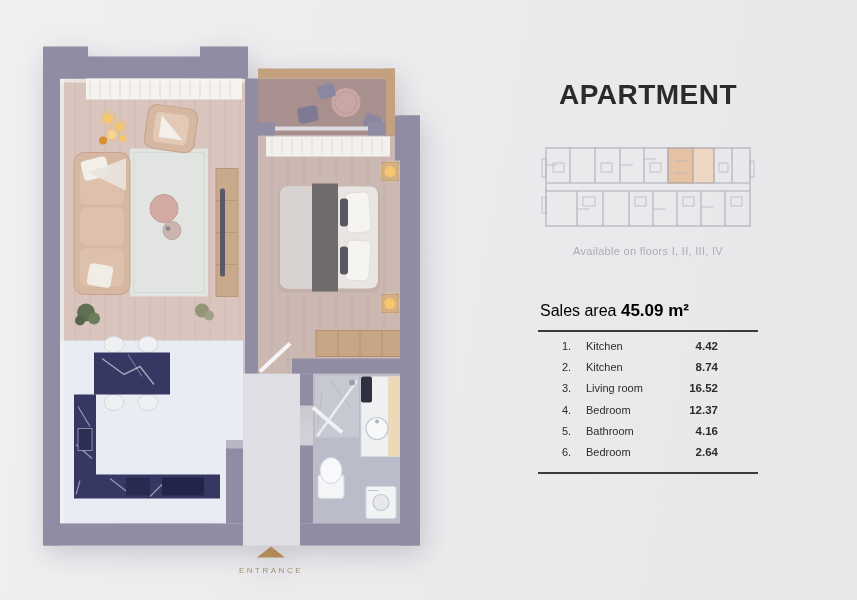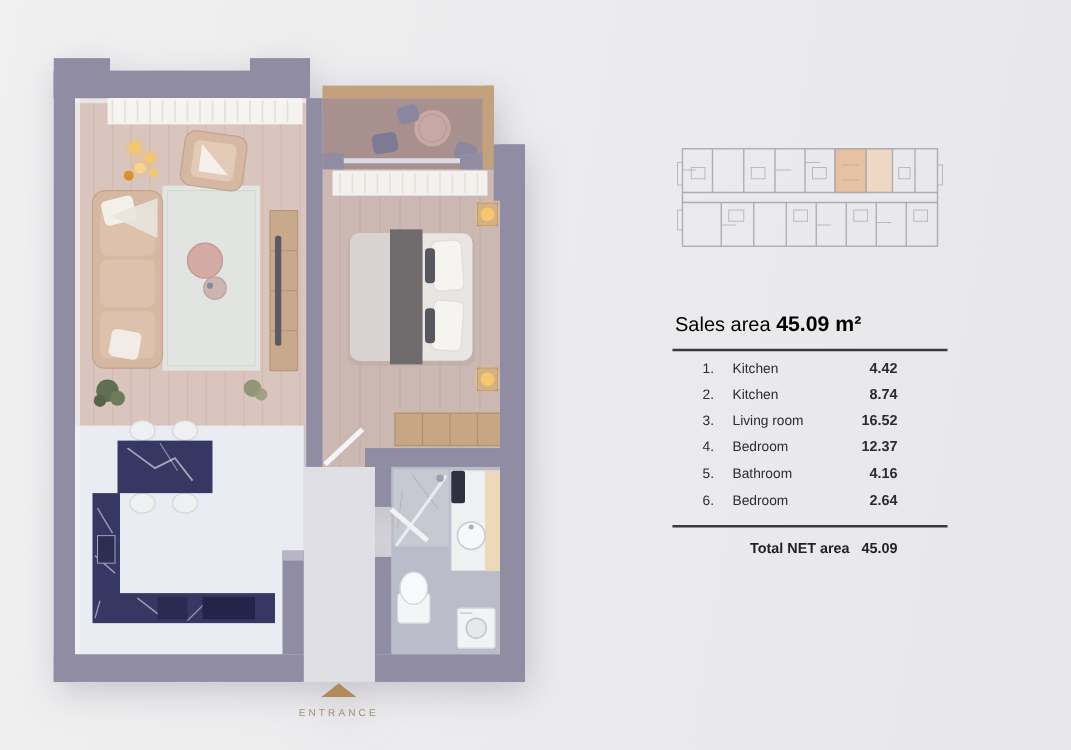--- a/index.html
+++ b/index.html
@@ -241,20 +241,21 @@
     </g>
   </g>
 
   <g>
     <polygon points="227,517 241,506 255,517" fill="#b28a58"></polygon>
     <text x="241" y="532" text-anchor="middle" font-size="8" letter-spacing="2.5" fill="#a18f72">ENTRANCE</text>
   </g>
 </svg>
 
 <div class="panel">
+  <div class="title">APARTMENT</div>
 
   <svg class="schematic" width="214" height="96" viewBox="0 0 214 96">
     <g>
       <rect x="127" y="9" width="25" height="35" fill="#e6c2a3" stroke="#cf9f78" stroke-width="1"></rect>
       <rect x="152" y="9" width="21" height="35" fill="#efd8c3" stroke="#d8b295" stroke-width="0.9" opacity="0.95"></rect>
     </g>
     <g fill="none" stroke="#a9aeba" stroke-width="1.1">
       <rect x="5" y="9" width="204" height="78"></rect>
       <line x1="5" y1="44" x2="209" y2="44"></line>
       <line x1="5" y1="52" x2="209" y2="52"></line>
@@ -292,20 +293,21 @@
       <line x1="112" y1="70" x2="124" y2="70"></line>
         <line x1="160" y1="68" x2="172" y2="68"></line>
       <line x1="133" y1="22" x2="146" y2="22"></line>
         <line x1="133" y1="34" x2="146" y2="34"></line>
       <rect x="1" y="20" width="4" height="18"></rect>
         <rect x="1" y="58" width="4" height="16"></rect>
       <rect x="209" y="22" width="4" height="16"></rect>
     </g>
   </svg>
 
+  <div class="availability">Available on floors I, II, III, IV</div>
 
   <div class="sales">
     <span>Sales area</span>
     <span class="sales-val">45.09 m²</span>
   </div>
 
   <hr class="rule">
 
   <div class="rooms">
     <div class="room-row">
@@ -335,17 +337,13 @@
     </div>
     <div class="room-row">
       <span class="room-num">6.</span>
       <span class="room-name">Bedroom</span>
       <span class="room-area">2.64</span>
     </div>
   </div>
 
   <hr class="rule">
 
-  <div class="total-row">
-    <span class="total-label">Total NET area</span>
-    <span class="total-value">45.09</span>
-  </div>
 </div>
 
 </body></html>

